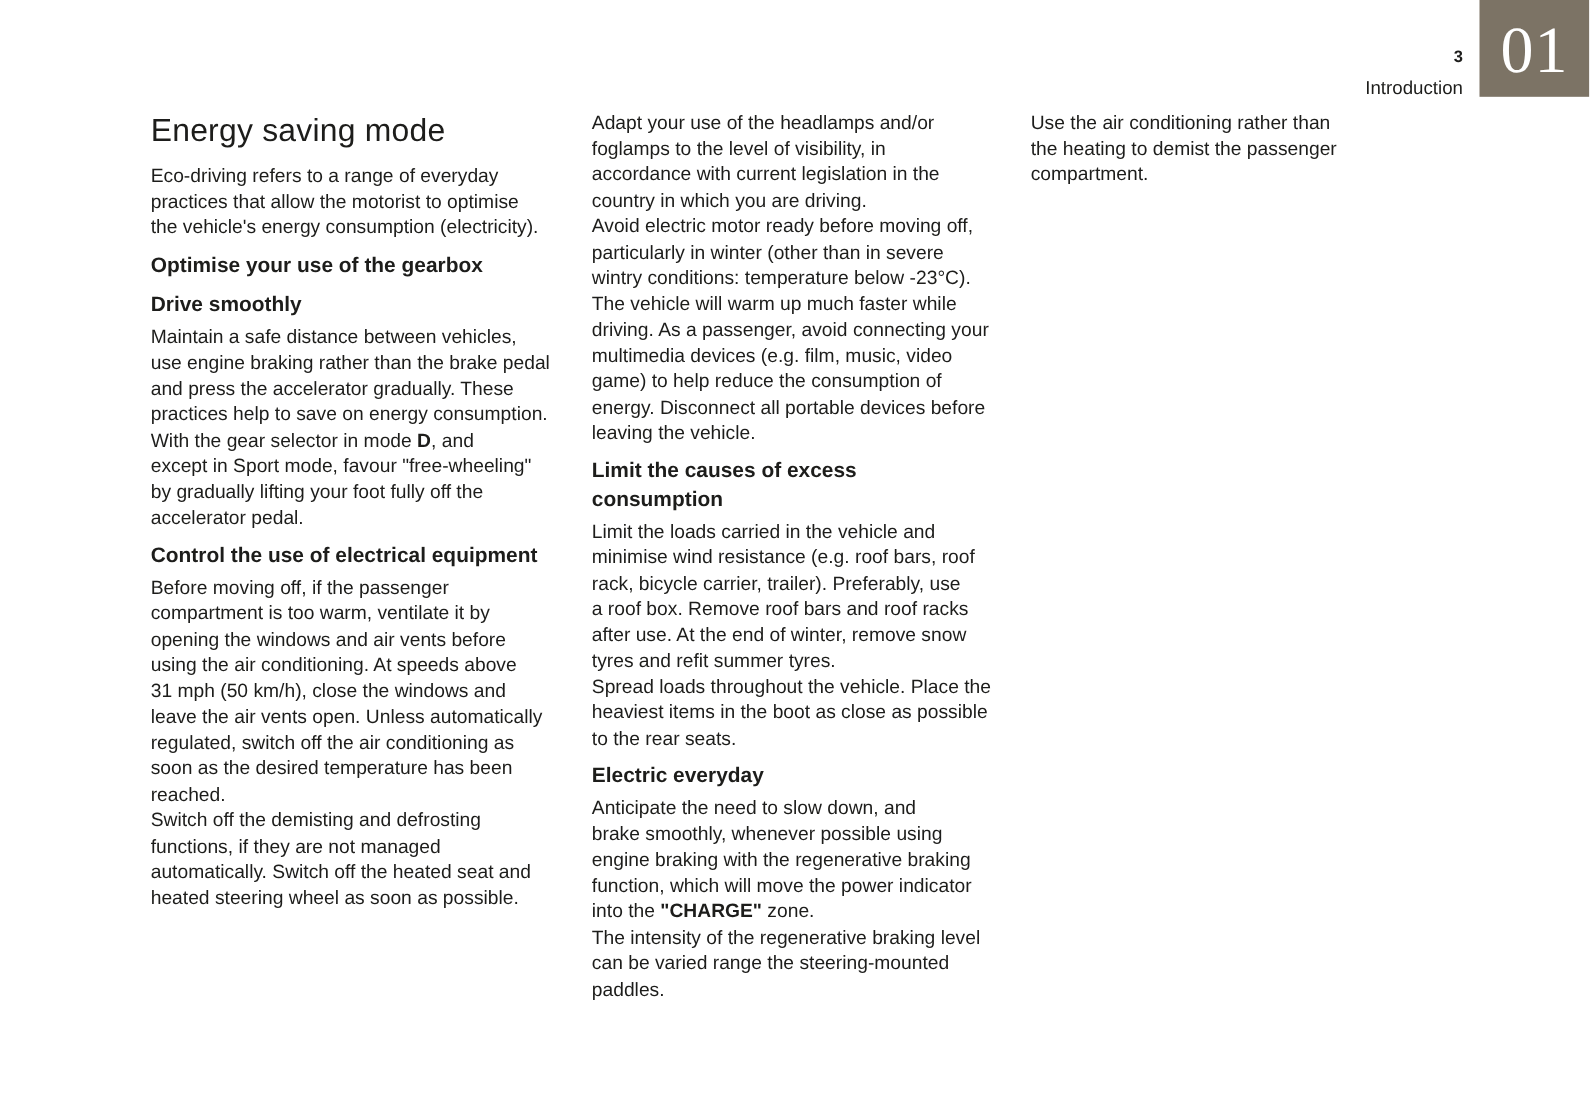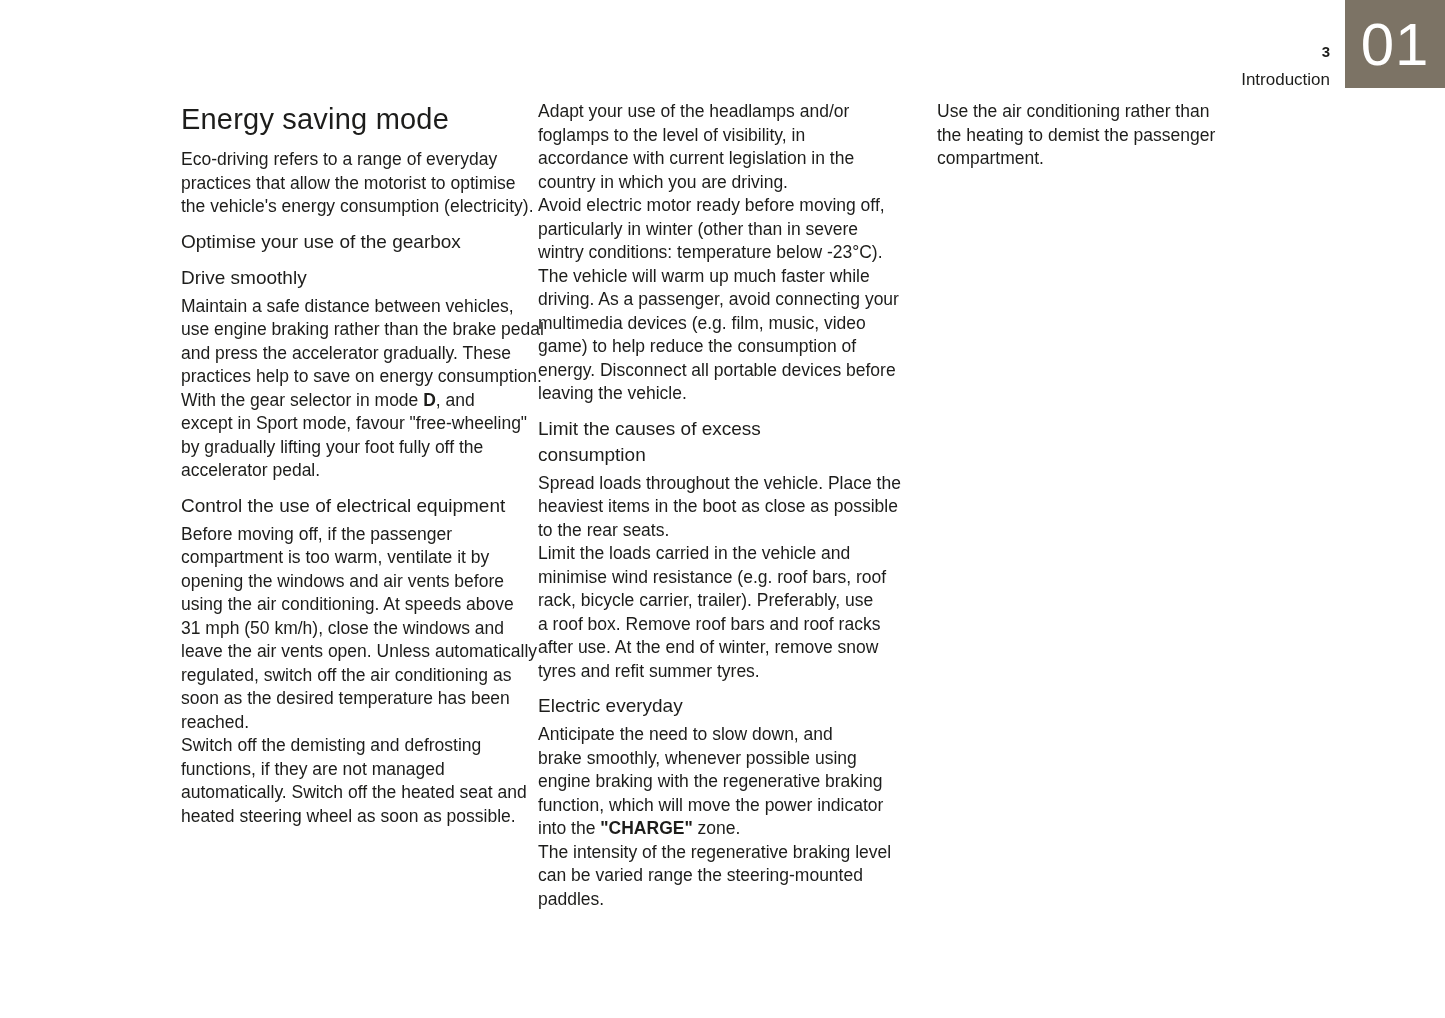--- a/index.html
+++ b/index.html
@@ -21,21 +21,21 @@
     top: 0;
     right: 0;
     width: 100px;
     height: 88px;
     background: var(--badge-bg, #7c7365);
     display: flex;
     align-items: center;
     justify-content: center;
   }
   .chapter-badge .num {
-    font-family: Liberation Sans, sans-serif;
+    font-family: Liberation Serif, serif;
     font-size: 60px;
     line-height: 1;
     color: #ffffff;
     letter-spacing: 1px;
     transform: translateY(1px);
   }
 
   
   .page-header {
     position: absolute;
@@ -52,34 +52,34 @@
     font-size: 17px;
     line-height: 21px;
     margin-top: 8px;
   }
 
   
   .col {
     position: absolute;
     top: 100px;
   }
-  .col-1 { left: 137px; width: 392px; margin-left: 44px; }
+  .col-1 { left: 137px; width: 392px; }
   .col-2 { left: 538px; width: 392px; }
   .col-3 { left: 937px; width: 300px; }
 
   .col h1 {
     font-size: 29px;
     font-weight: 400;
     line-height: 38px;
     margin: 0 0 10px 0;
     letter-spacing: 0.2px;
   }
   .col h3 {
     font-size: 19px;
-    font-weight: normal;
+    font-weight: bold;
     line-height: 26px;
     margin: 10px 0 4px 0;
     white-space: pre-line;
   }
   .col p {
     font-size: 17.5px;
     line-height: 23.5px;
     margin: 0;
     white-space: pre-line;
   }
@@ -139,29 +139,29 @@
 particularly in winter (other than in severe
 wintry conditions: temperature below -23°C).
 The vehicle will warm up much faster while
 driving. As a passenger, avoid connecting your
 multimedia devices (e.g. film, music, video
 game) to help reduce the consumption of
 energy. Disconnect all portable devices before
 leaving the vehicle.</p>
     <h3>Limit the causes of excess
 consumption</h3>
-    <p>Spread loads throughout the vehicle. Place the
-heaviest items in the boot as close as possible
-to the rear seats.</p>
     <p>Limit the loads carried in the vehicle and
 minimise wind resistance (e.g. roof bars, roof
 rack, bicycle carrier, trailer). Preferably, use
 a roof box. Remove roof bars and roof racks
 after use. At the end of winter, remove snow
 tyres and refit summer tyres.</p>
+    <p>Spread loads throughout the vehicle. Place the
+heaviest items in the boot as close as possible
+to the rear seats.</p>
     <h3>Electric everyday</h3>
     <p><span>Anticipate the need to slow down, and
 brake smoothly, whenever possible using
 engine braking with the regenerative braking
 function, which will move the power indicator
 into the </span><b>"CHARGE"</b><span> zone.</span></p>
     <p>The intensity of the regenerative braking level
 can be varied range the steering-mounted
 paddles.</p>
   </div>

